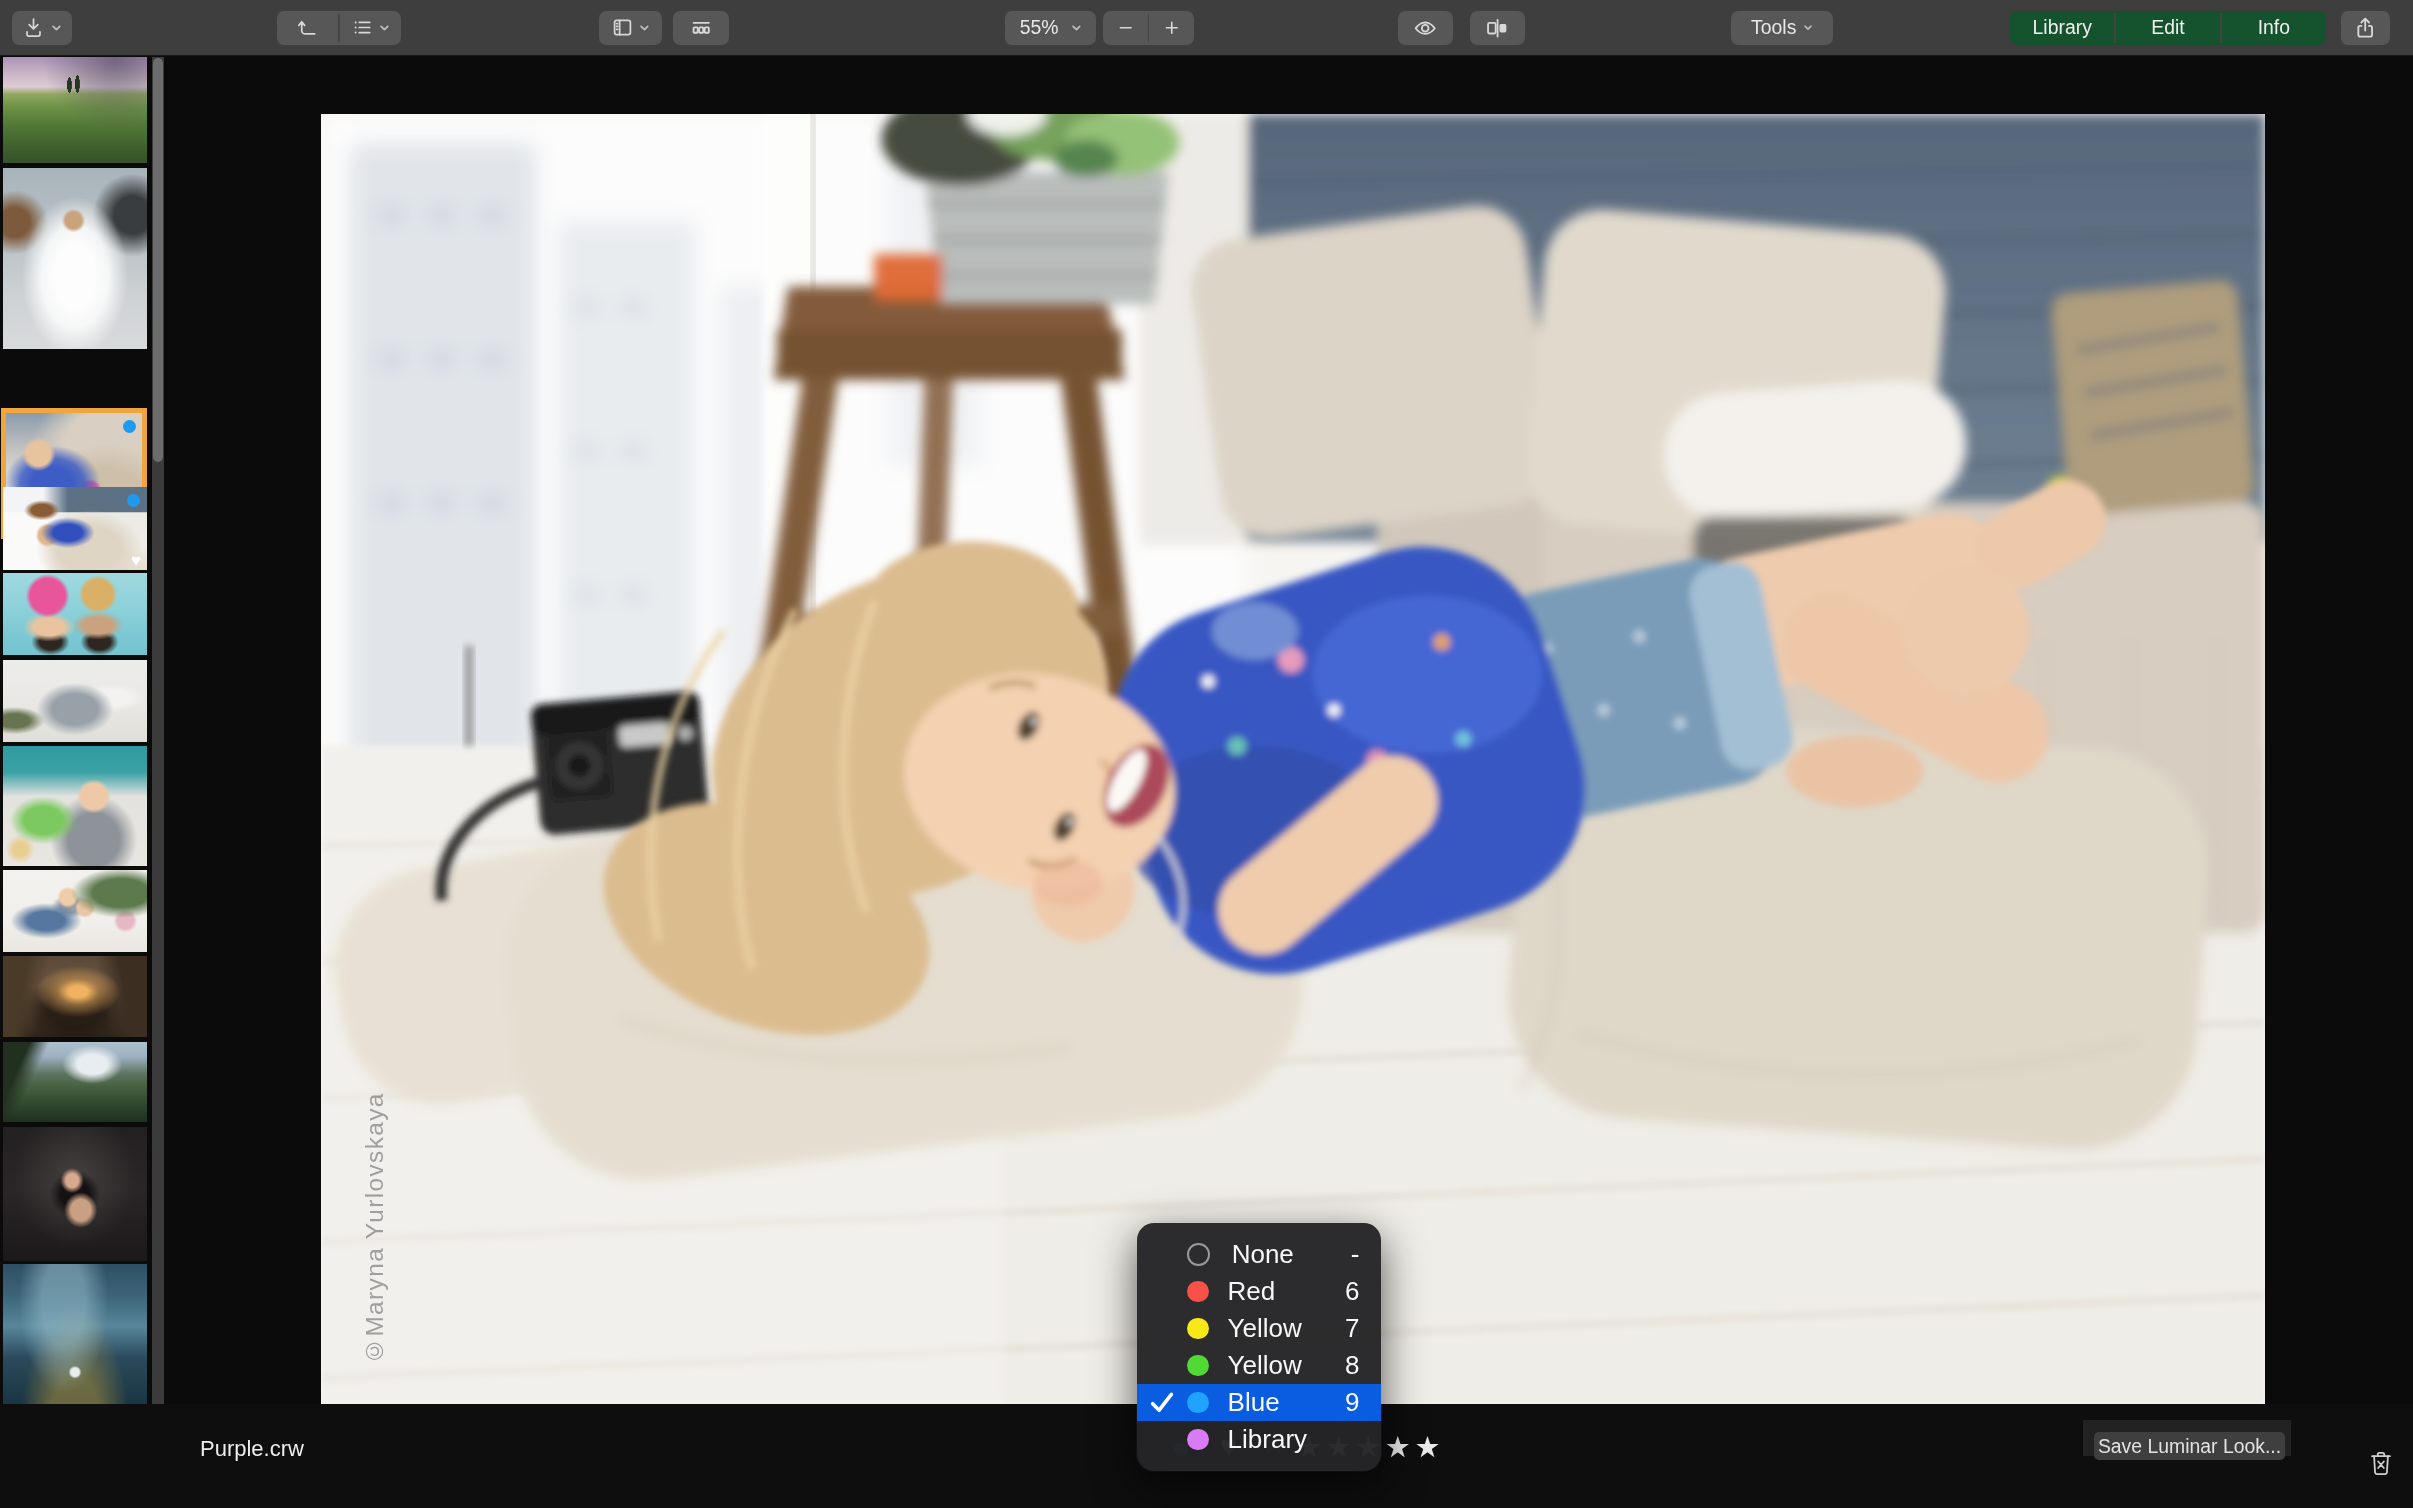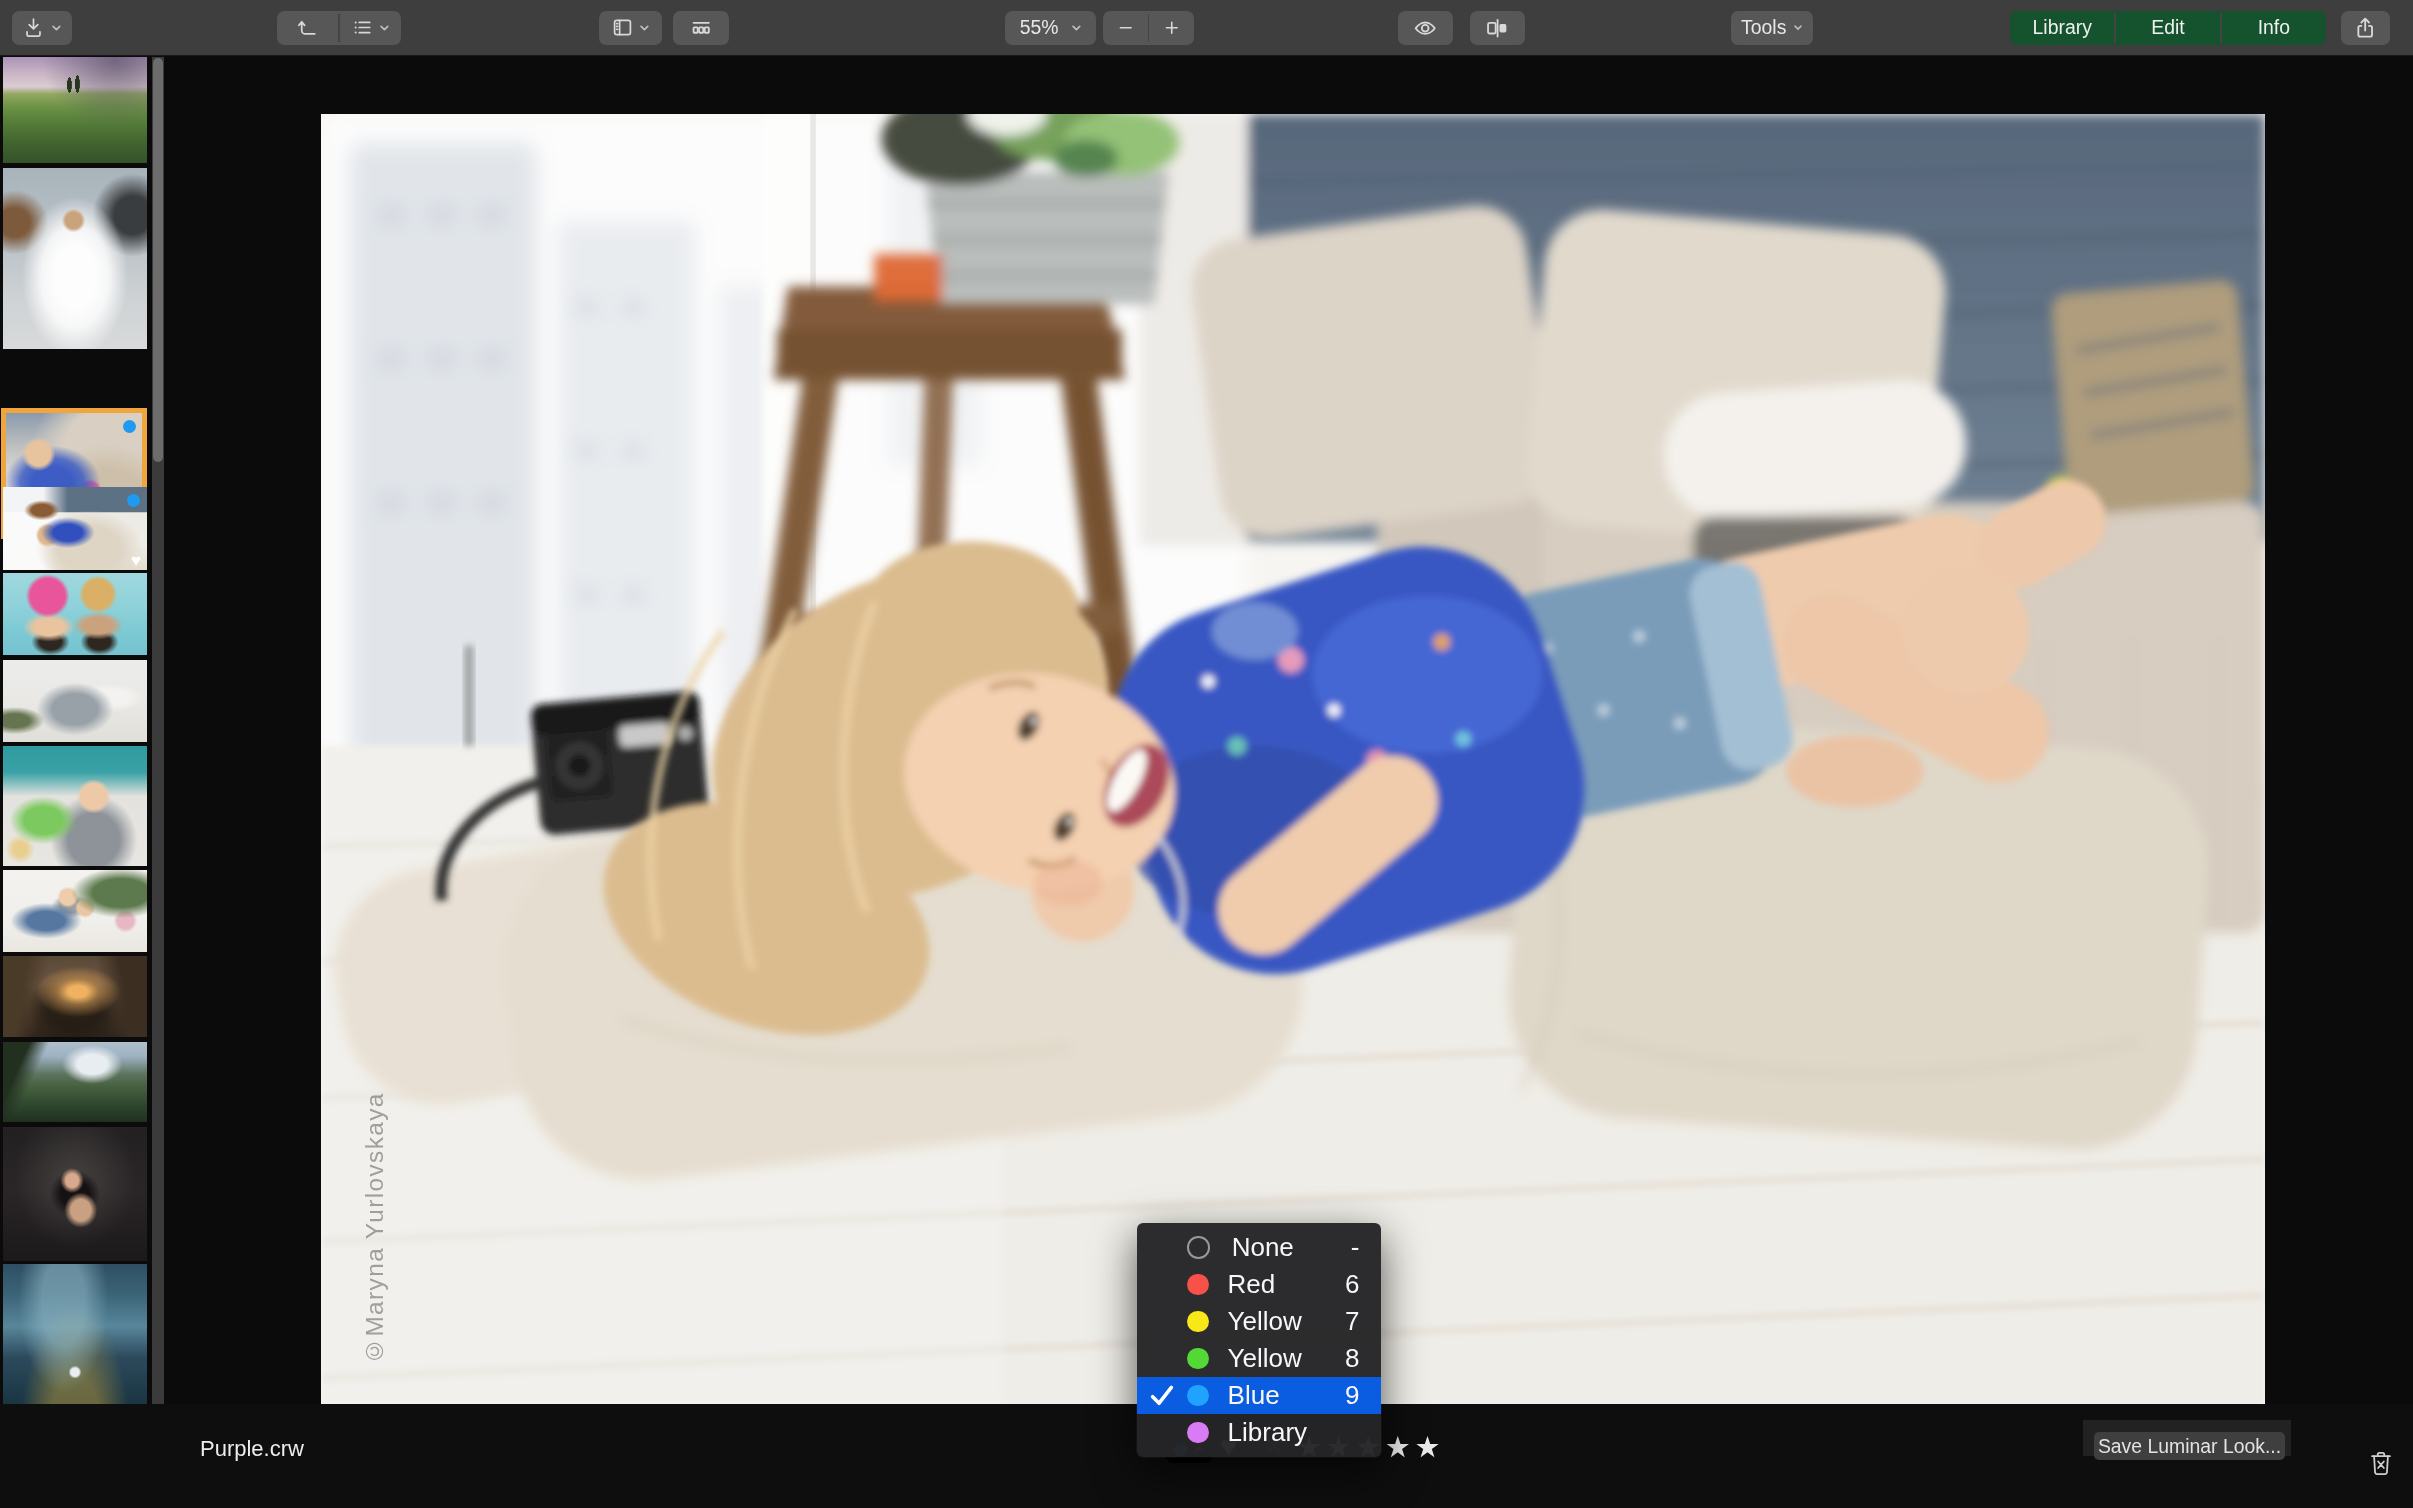--- a/index.html
+++ b/index.html
@@ -104,21 +104,21 @@
     radial-gradient(circle at 72% 88%,#7e3b4a 0 13%,transparent 18%),
     radial-gradient(ellipse at 16% 28%,#c7793a 0 12%,transparent 23%),
     linear-gradient(180deg,#a59a53 0%,#b1a14a 42%,#baa94e 100%);}
   
   #canvas{position:absolute;left:167px;top:57px;right:0;bottom:104px;background:#0b0b0b;}
   #photo{position:absolute;left:154px;top:57px;width:1944px;height:1290px;overflow:hidden;background:#f7f5f1;}
   #watermark{position:absolute;left:40px;top:971px;height:280px;width:34px;
     writing-mode:vertical-rl;transform:rotate(180deg);font-size:24.4px;letter-spacing:1.4px;color:rgba(108,108,108,.62);}
   
   #ctxmenu{position:absolute;left:1137px;top:1223px;width:244px;background:rgba(37,37,39,.97);
-    border-radius:6px;padding:6px 0;box-shadow:0 13px 43px rgba(0,0,0,.65),0 0 0 0.7px rgba(255,255,255,.08);z-index:30;}
+    border-radius:17px;padding:13px 0;box-shadow:0 13px 43px rgba(0,0,0,.65),0 0 0 0.7px rgba(255,255,255,.08);z-index:30;}
   .mi{height:37px;display:flex;align-items:center;padding:0 21.5px 0 12.2px;font-size:26px;color:#f7f7f7;}
   .mi .chk{width:26px;height:26px;flex:0 0 26px;}
   .mi .dot{width:21.5px;height:21.5px;border-radius:50%;margin-left:12.2px;flex:0 0 21.5px;}
   .mi .dot.ring{background:transparent;border:2.2px solid #999;width:18.7px;height:18.7px;flex-basis:18.7px;margin-right:2.9px;}
   .mi .ml{margin-left:18.7px;flex:1;}
   .mi .ms{min-width:32px;text-align:right;}
   
   #footer{position:absolute;left:0;bottom:0;width:2413px;height:104px;background:#0e0e0e;}
   #filename{position:absolute;left:200px;top:32px;font-size:22px;color:#ededed;}
   #color-pill{position:absolute;left:1166px;top:32px;width:46px;height:26.6px;background:#000;border-radius:6.5px;
@@ -213,21 +213,21 @@
         </svg>
     </div>
     <div class="tbtn" style="left:1470px;width:55px;">
       <svg class="ic" width="24.4" height="24.4" viewBox="0 0 32 32">
         <rect x="4" y="9" width="10" height="14" rx="2"></rect>
           <path d="M16.5 5v22"></path>
           <rect x="19" y="10.5" width="9" height="11" rx="2" fill="#d8d8d8" stroke="none"></rect>
         </svg>
     </div>
 
-    <div class="tbtn" style="left:1731px;width:82px;gap:6.5px;">
+    <div class="tbtn" style="left:1731px;width:102px;gap:6.5px;">
       <span>Tools</span>
       <svg class="chev" width="10" height="7.2" viewBox="0 0 16 12">
           <path d="M3 3.5l5 5 5-5"></path>
         </svg>
     </div>
 
     <div id="seg">
       <div class="scell">
           <span>Library</span>
         </div>

